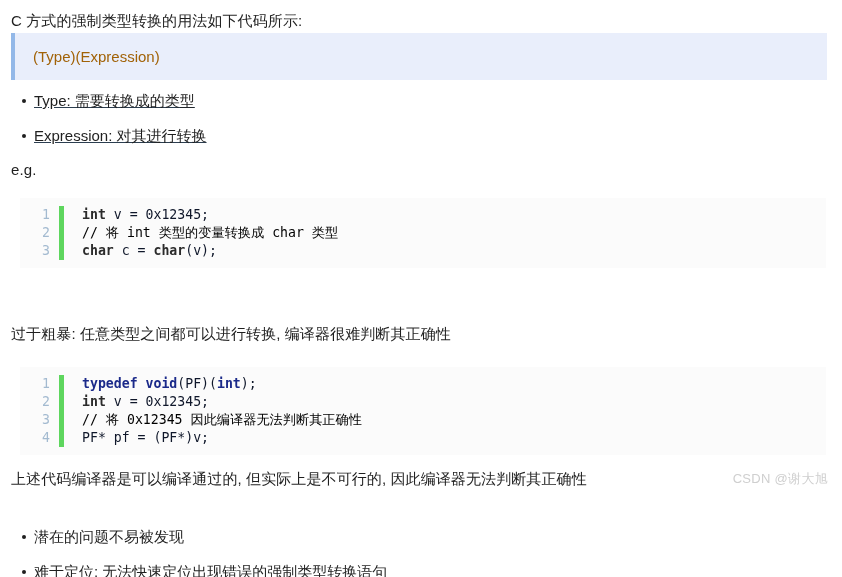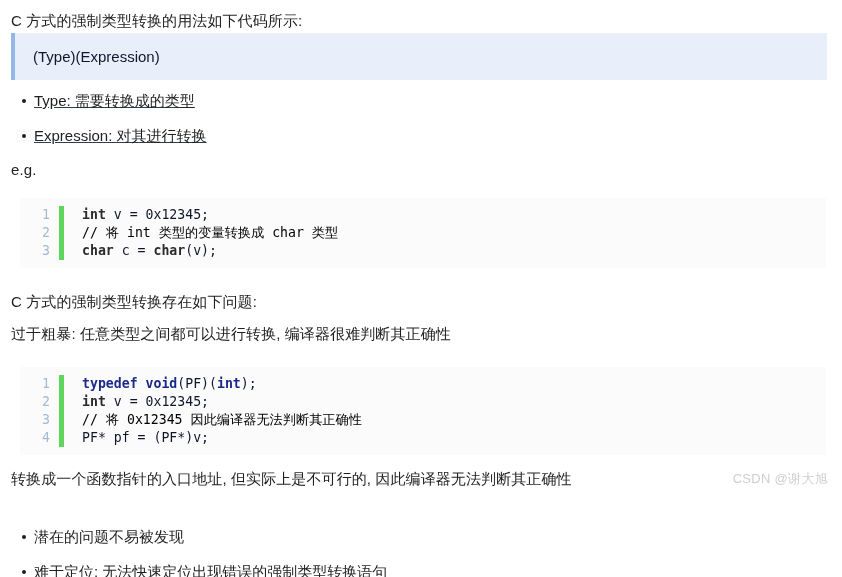--- a/index.html
+++ b/index.html
@@ -37,21 +37,21 @@
 
   
   .blockquote {
     background: #e9eefb;
     border-left: 4px solid #93b8e8;
     margin: 0 15px 0 11px;
     padding: 13px 4px 13px 18px;
     box-sizing: border-box;
     font-size: 15px;
     line-height: 21px;
-    color: #0f172a;
+    color: #a16207;
   }
 
   
   ul.bullets {
     margin: 0;
     padding: 0;
     list-style: none;
   }
   ul.bullets li {
     font-size: 15px;
@@ -155,39 +155,36 @@
   </div>
 
   <div class="abs" style="top:198px;">
     <div class="codeblock" id="code-1">
         <div class="code-line"><span class="ln">1</span><span class="gutter-bar"></span><span class="code-text"><span class="kw-bold">int</span><span class="plain"> v = 0x12345;</span></span></div>
         <div class="code-line"><span class="ln">2</span><span class="gutter-bar"></span><span class="code-text"><span class="cmt">// 将 int 类型的变量转换成 char 类型</span></span></div>
         <div class="code-line"><span class="ln">3</span><span class="gutter-bar"></span><span class="code-text"><span class="kw-bold">char</span><span class="plain"> c = </span><span class="kw-bold">char</span><span class="plain">(v);</span></span></div>
       </div>
   </div>
 
-  <div class="abs" style="top:291px;">
-    <p class="para">C 方式的强制类型转换存在如下问题:</p>
-  </div>
 
   <div class="abs" style="top:323px;">
     <p class="para">过于粗暴: 任意类型之间都可以进行转换, 编译器很难判断其正确性</p>
   </div>
 
   <div class="abs" style="top:367px;">
     <div class="codeblock" id="code-2">
         <div class="code-line"><span class="ln">1</span><span class="gutter-bar"></span><span class="code-text"><span class="kw-blue">typedef void</span><span class="plain">(PF)(</span><span class="kw-blue">int</span><span class="plain">);</span></span></div>
         <div class="code-line"><span class="ln">2</span><span class="gutter-bar"></span><span class="code-text"><span class="kw-bold">int</span><span class="plain"> v = 0x12345;</span></span></div>
         <div class="code-line"><span class="ln">3</span><span class="gutter-bar"></span><span class="code-text"><span class="cmt">// 将 0x12345 因此编译器无法判断其正确性</span></span></div>
         <div class="code-line"><span class="ln">4</span><span class="gutter-bar"></span><span class="code-text"><span class="plain">PF* pf = (PF*)v;</span></span></div>
       </div>
   </div>
 
   <div class="abs" style="top:468px;">
-    <p class="para">转换成一个函数指针的入口地址, 但实际上是不可行的, 因此编译器无法判断其正确性</p>
+    <p class="para">上述代码编译器是可以编译通过的, 但实际上是不可行的, 因此编译器无法判断其正确性</p>
   </div>
 
   <div class="abs" style="top:526px;">
     <ul class="bullets">
       <li>潜在的问题不易被发现</li>
       <li>难于定位: 无法快速定位出现错误的强制类型转换语句</li>
     </ul>
   </div>
 
   <div class="watermark">CSDN @谢大旭</div>

